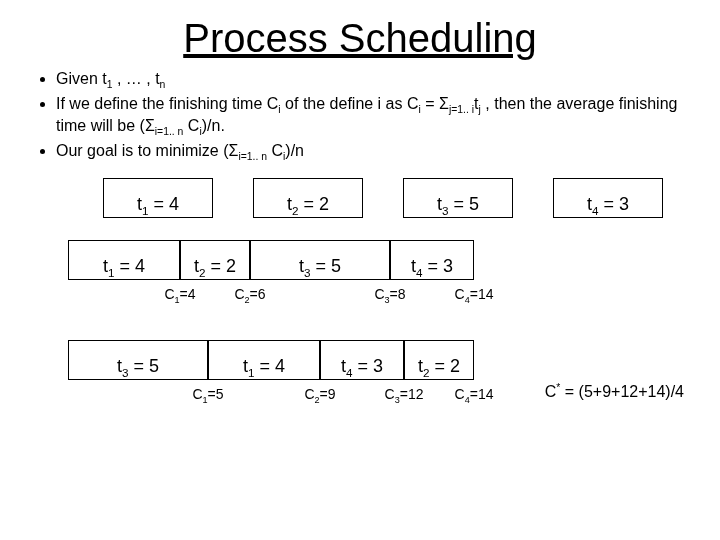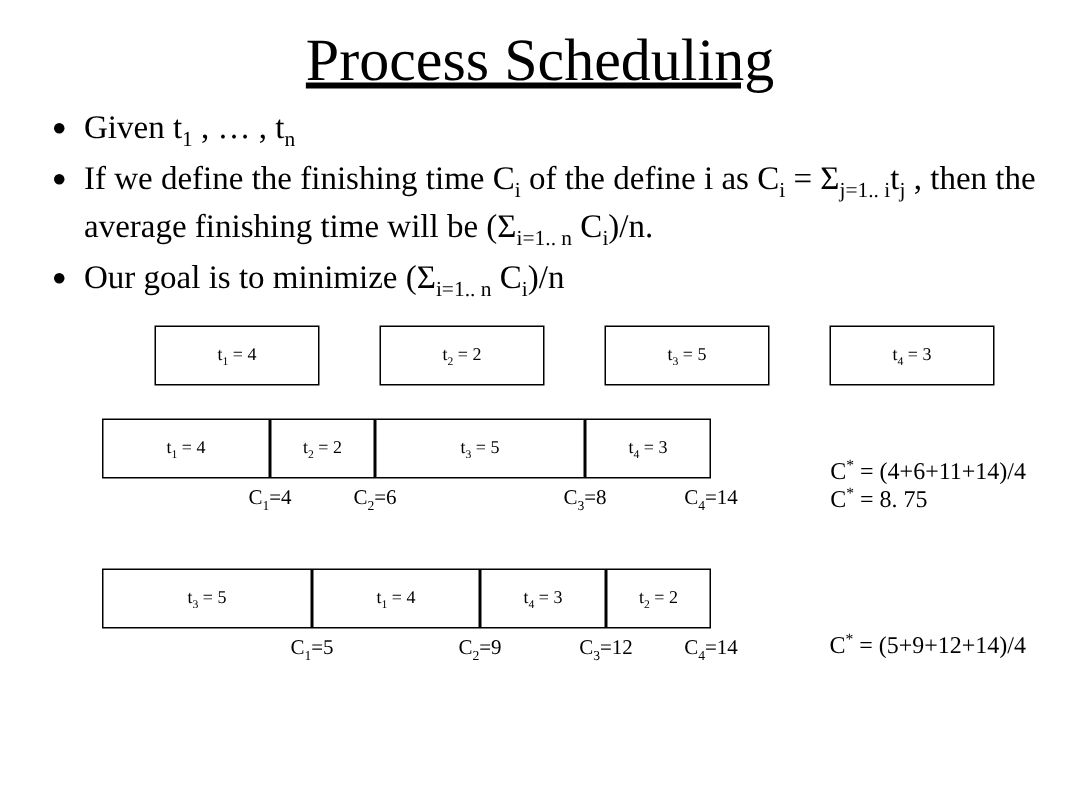--- a/index.html
+++ b/index.html
@@ -10,53 +10,52 @@
     background: #fff;
     font-family: "Comic Sans MS", "Comic Sans", cursive, sans-serif;
     color: #000;
   }
   .slide {
     position: relative;
     width: 720px;
     height: 463px;
     box-sizing: border-box;
     padding: 12px 28px 0 28px;
-    font-family: Liberation Serif, serif;
   }
   .title {
     text-align: center;
     font-size: 40px;
     text-decoration: underline;
     margin: 4px 0 8px 0;
   }
   ul.bullets {
     margin: 0 0 8px 0;
     padding-left: 28px;
-    font-size: 22px;
+    font-size: 16px;
     line-height: 1.3;
   }
   ul.bullets li { margin-bottom: 2px; }
   sub { font-size: 0.65em; vertical-align: sub; }
   sup { font-size: 0.65em; vertical-align: super; }
 
   
   .row {
     position: relative;
     height: 40px;
     display: flex;
     align-items: stretch;
     margin-left: 40px;
   }
   .seg {
     border: 1px solid #000;
     box-sizing: border-box;
     display: flex;
-    align-items: center;
+    align-items: flex-end;
     justify-content: center;
-    font-size: 12px;
+    font-size: 18px;
     white-space: nowrap;
   }
   
 
   .labels-row {
     position: relative;
     height: 26px;
     margin-left: 40px;
     font-size: 14px;
   }
@@ -132,24 +131,20 @@
       <div class="seg" style="width:84px;">
         <span><span>t</span><sub>4</sub><span> = 3</span></span>
       </div>
     </div>
     <div class="labels-row" style="margin-top:6px;">
       <span class="lab" style="left:112px;"><span>C</span><sub>1</sub><span>=4</span></span>
       <span class="lab" style="left:182px;"><span>C</span><sub>2</sub><span>=6</span></span>
       <span class="lab" style="left:322px;"><span>C</span><sub>3</sub><span>=8</span></span>
       <span class="lab" style="left:406px;"><span>C</span><sub>4</sub><span>=14</span></span>
     </div>
-    <div class="result" style="top:26px;">
-      <div><span>C</span><sup>*</sup><span> = (4+6+11+14)/4</span></div>
-      <div><span>C</span><sup>*</sup><span> = 8. 75</span></div>
-    </div>
   </div>
 
   <div class="block" style="margin-top:28px;">
     <div class="row">
 
       <div class="seg" style="width:140px;">
         <span><span>t</span><sub>3</sub><span> = 5</span></span>
       </div>
       <div class="seg" style="width:112px;">
         <span><span>t</span><sub>1</sub><span> = 4</span></span>

